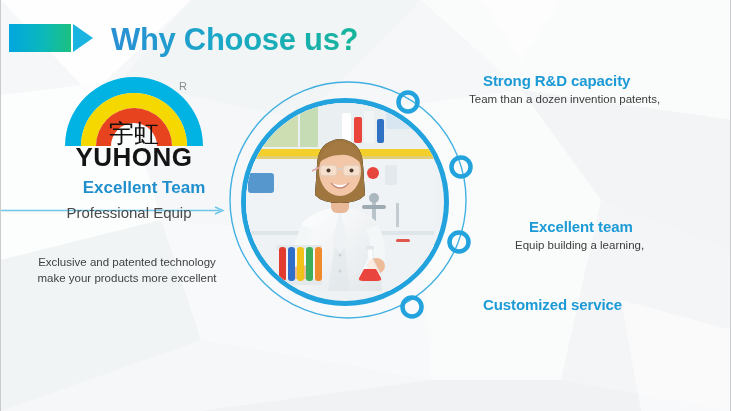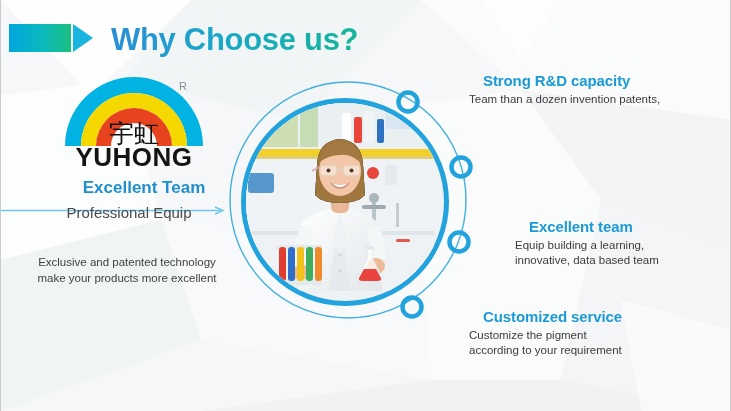--- a/index.html
+++ b/index.html
@@ -80,21 +80,21 @@
   .feat h3{
     margin:0 0 3px 14px;font-size:15px;font-weight:bold;color:#1c9ad6;
     white-space:nowrap;letter-spacing:-0.1px;
   }
   .feat p{
     margin:0;font-size:11.5px;line-height:15px;color:#3c3c3c;
   }
   .f1{left:468px;top:72px;}
   .f2{left:517px;top:144px;}
   .f3{left:514px;top:218px;}
-  .f4{left:468px;top:308px;}
+  .f4{left:468px;top:296px;}
 </style>
 </head>
 <body>
 
 <div id="slide">
 
   <svg class="bg-poly" viewBox="0 0 731 411" preserveAspectRatio="none">
     <rect x="0" y="0" width="731" height="411" fill="#f6f7f8"></rect>
     <polygon points="0,0 190,0 90,95" fill="#ffffff" opacity="0.85"></polygon>
     <polygon points="190,0 420,0 300,120 120,80" fill="#f2f4f5" opacity="0.9"></polygon>
@@ -261,25 +261,20 @@
     <p>
       <span>Team than a dozen invention patents,</span><br>
     </p>
   </div>
 
 
   <div class="feat f3">
     <h3>Excellent team</h3>
     <p>
       <span>Equip building a learning,</span><br>
-      <span>innovative, data based team</span>
     </p>
   </div>
 
   <div class="feat f4">
     <h3>Customized service</h3>
-    <p>
-      <span>Customize the pigment</span><br>
-      <span>according to your requirement</span>
-    </p>
   </div>
 
 </div>
 
 </body></html>

